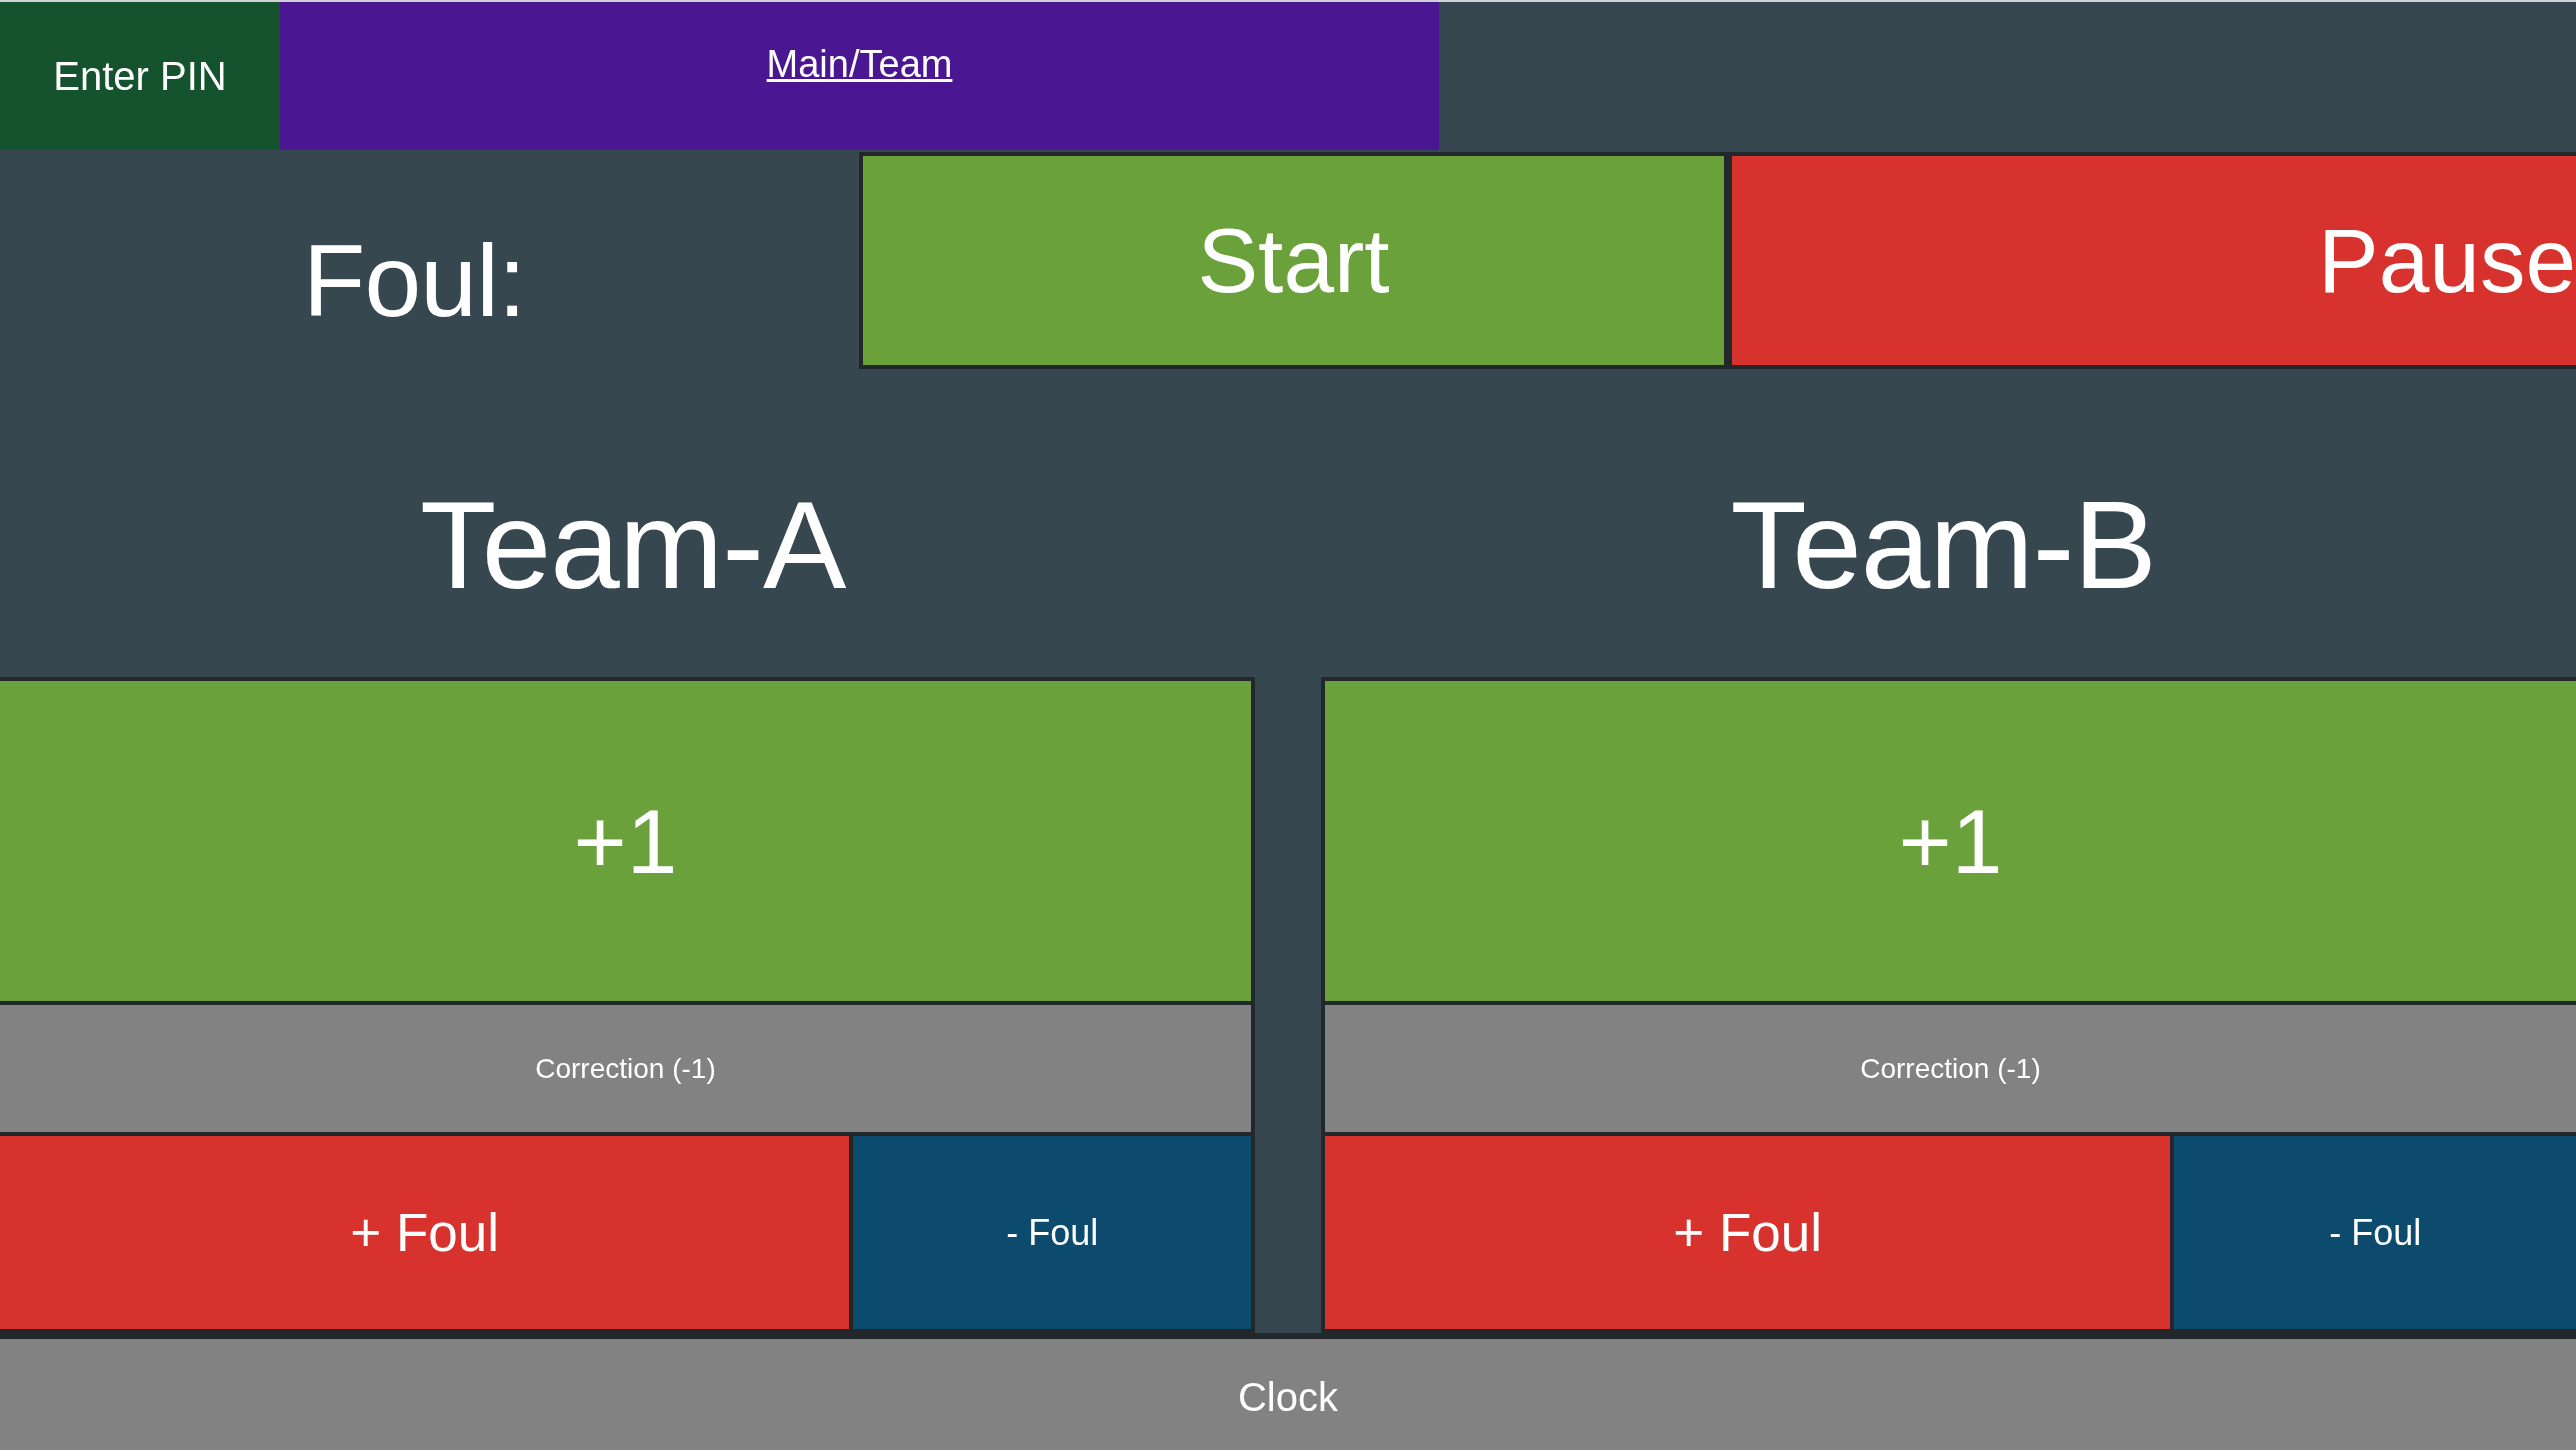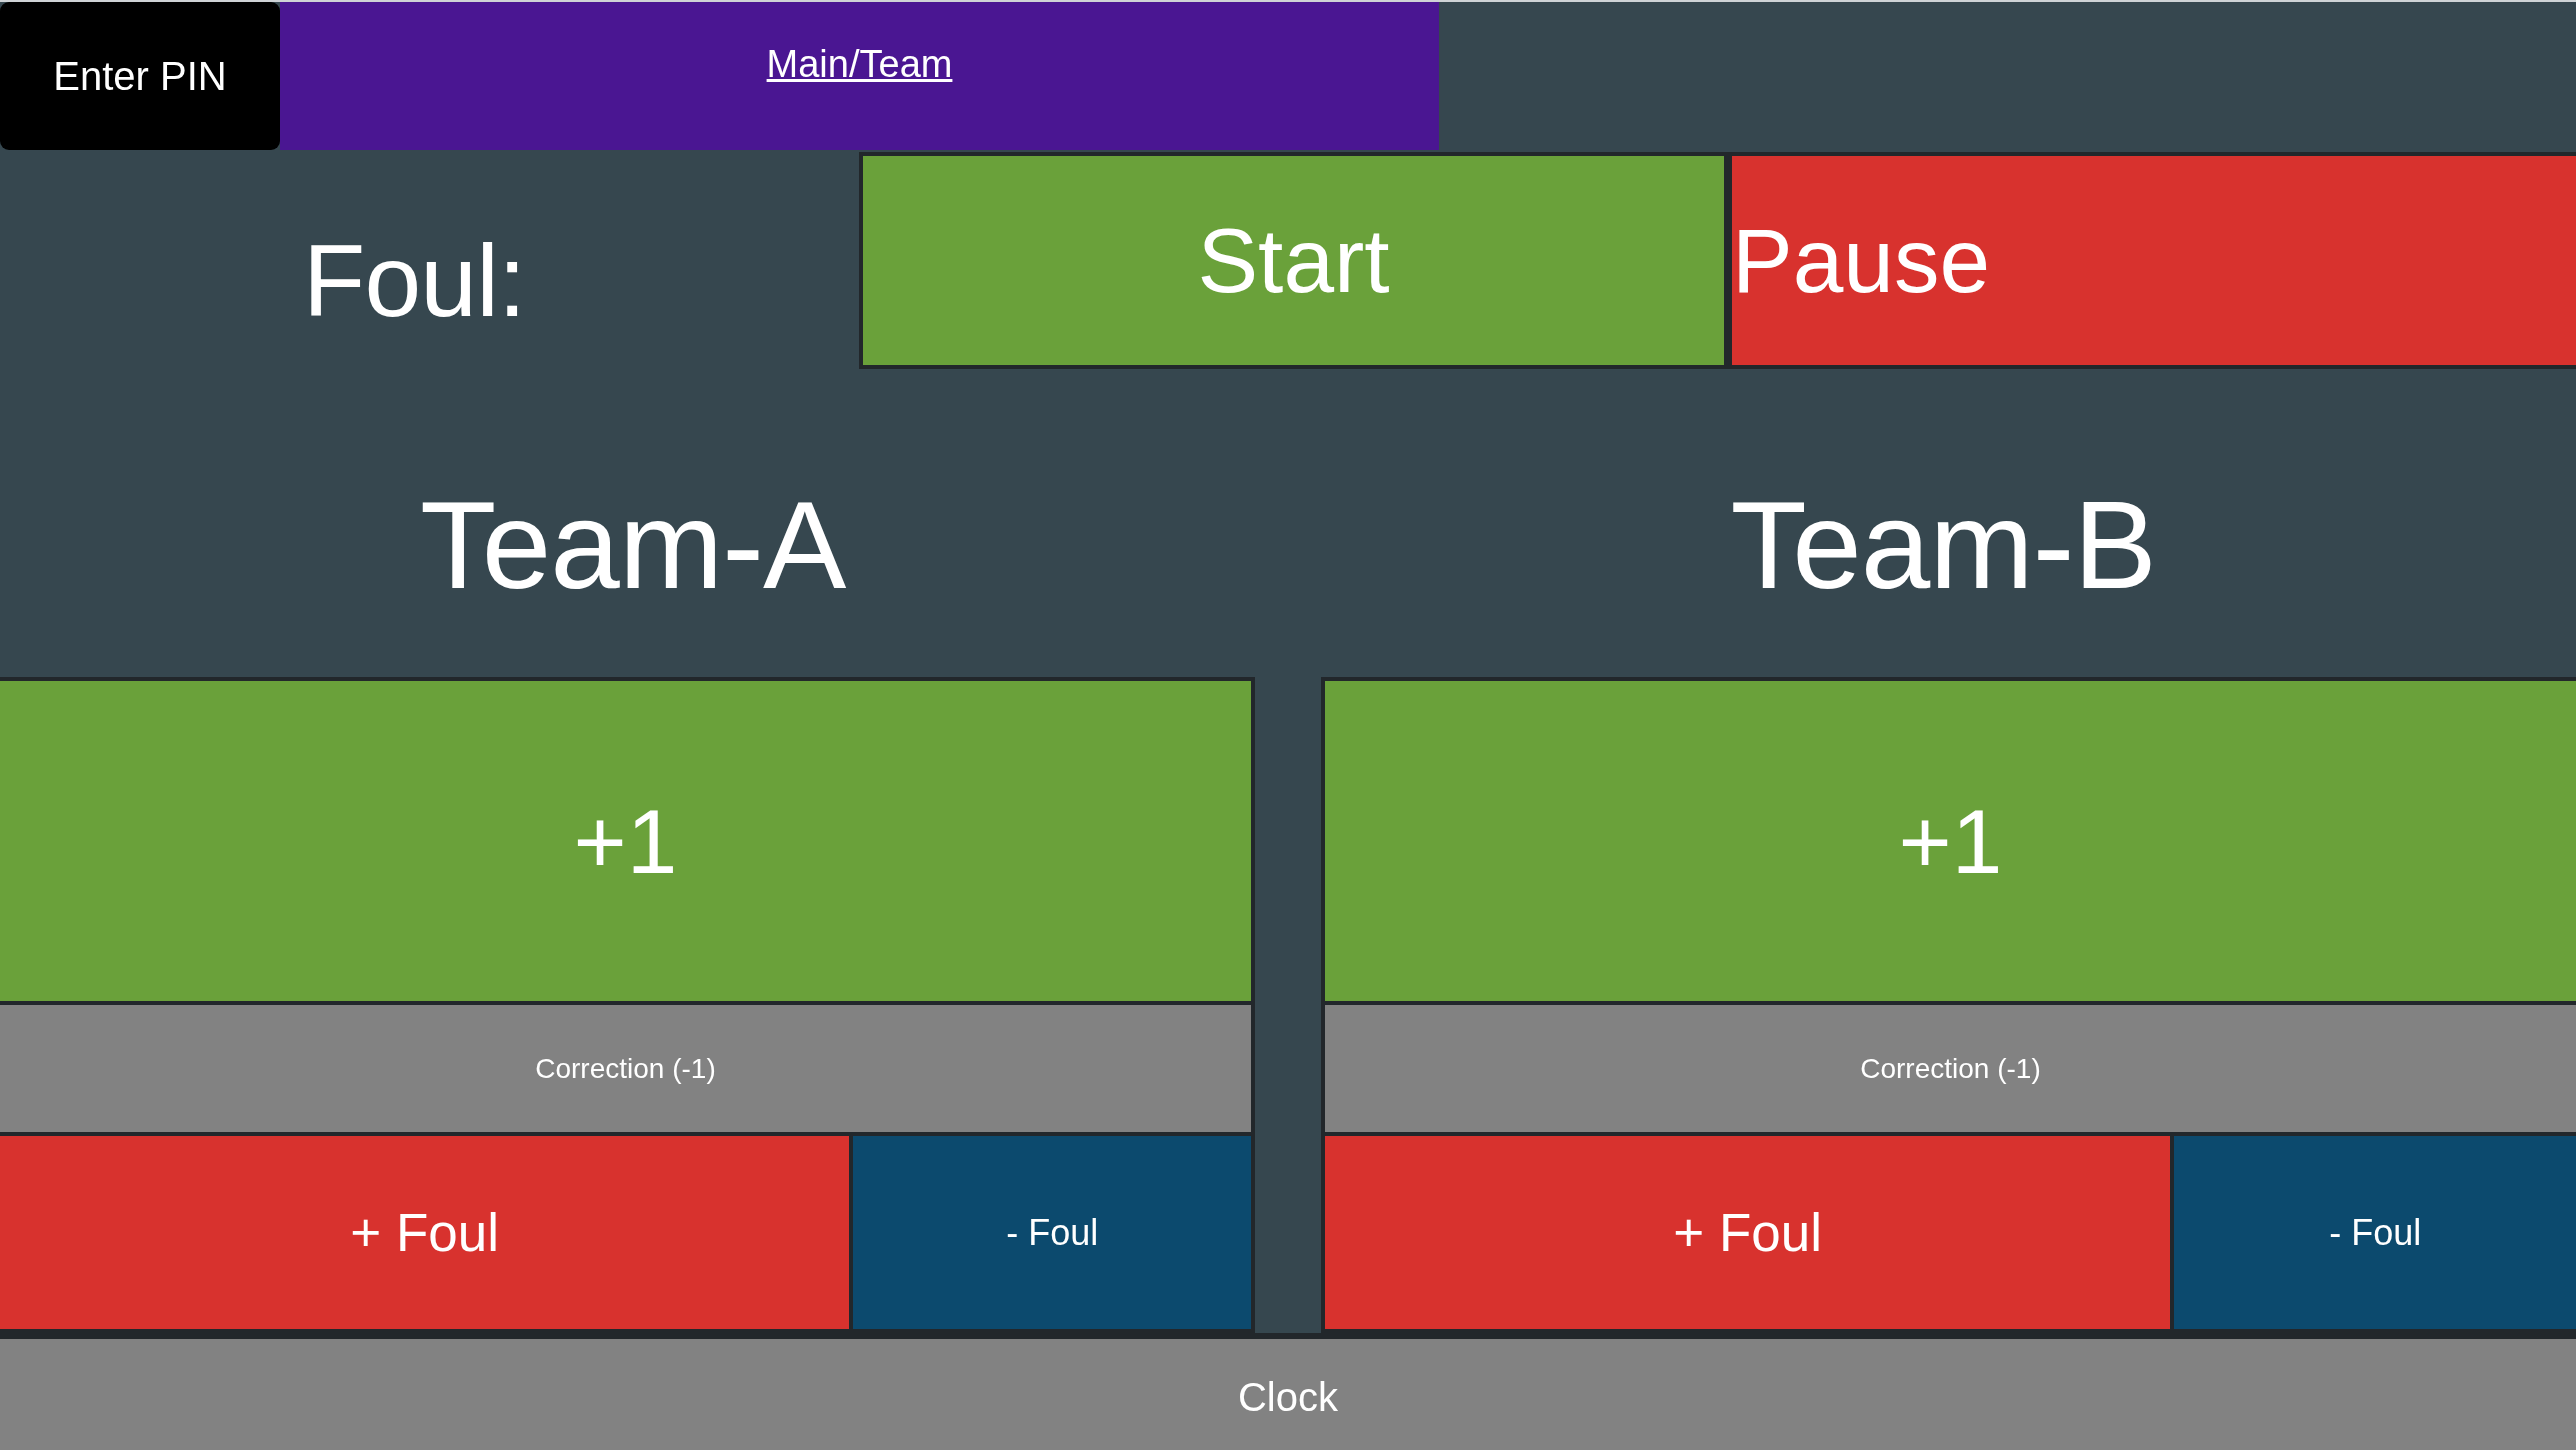--- a/index.html
+++ b/index.html
@@ -38,23 +38,22 @@
     color: #ffffff;
     font-size: 38px;
     font-weight: 400;
     line-height: 1;
     box-sizing: border-box;
     cursor: pointer;
     user-select: none;
   }
   .tab-pin {
     flex: 0 0 280px;
-    background: #000000;
+    background: #14532d;
     font-size: 40px;
-    border-radius: 9px;
   }
   .tab-main {
     flex: 0 0 1159px;
     background: #4a1692;
     padding-bottom: 24px;
     text-decoration: underline;
   }
   .tab-other {
     flex: 1 1 auto;
     background: #1f2a7e;
@@ -109,21 +108,21 @@
     margin-bottom: 42px;
   }
   .btn-pause {
     flex: 1 1 auto;
     background: #d8322e;
     border: 4.7px solid #22272b;
     border-right: none;
     box-sizing: border-box;
     display: flex;
     align-items: center;
-    justify-content: flex-start;
+    justify-content: flex-end;
     font-size: 91px;
     font-weight: 300;
     line-height: 1;
     cursor: pointer;
     user-select: none;
     margin-top: 1.9px;
     margin-bottom: 42px;
   }
 
   

